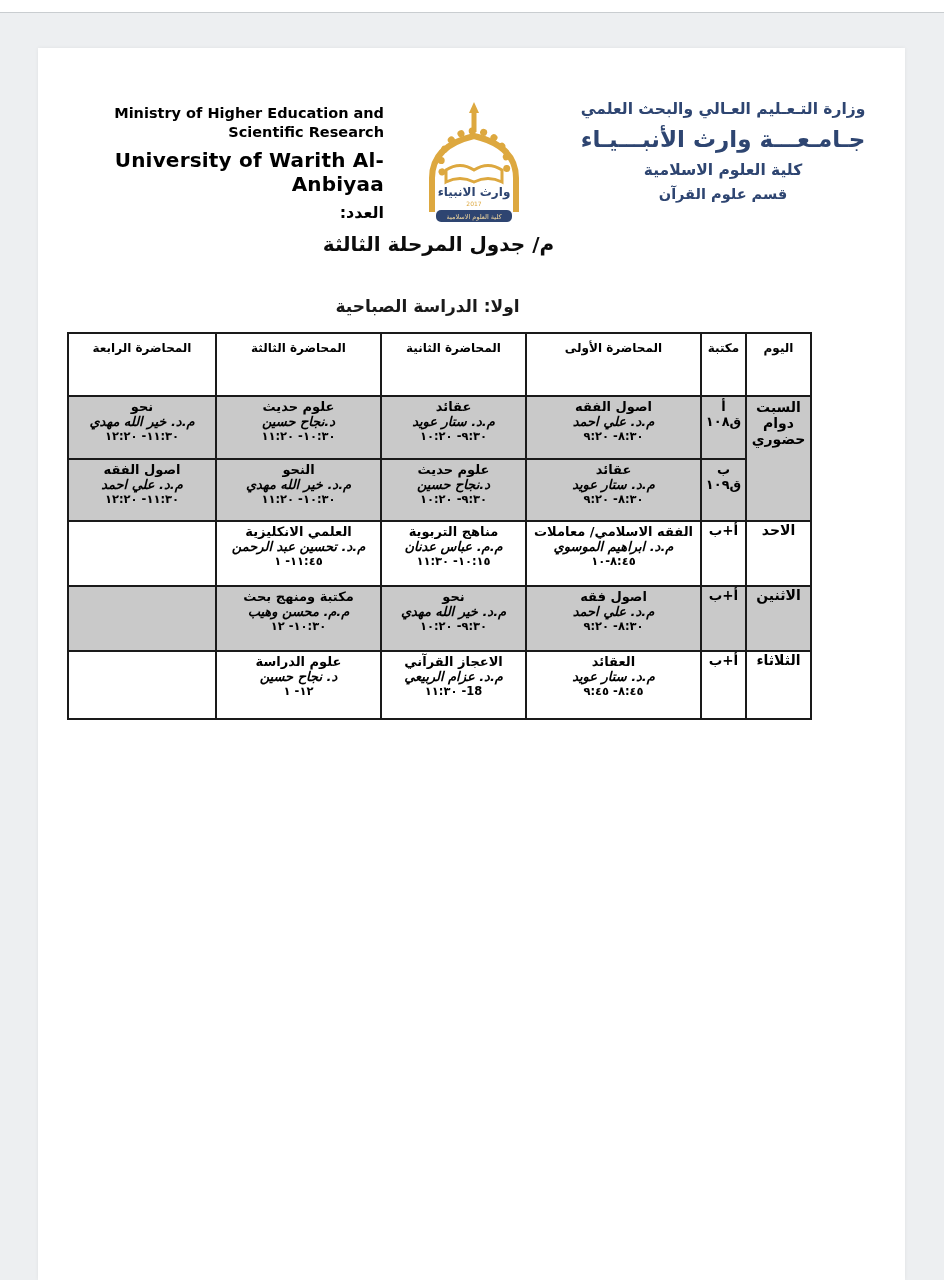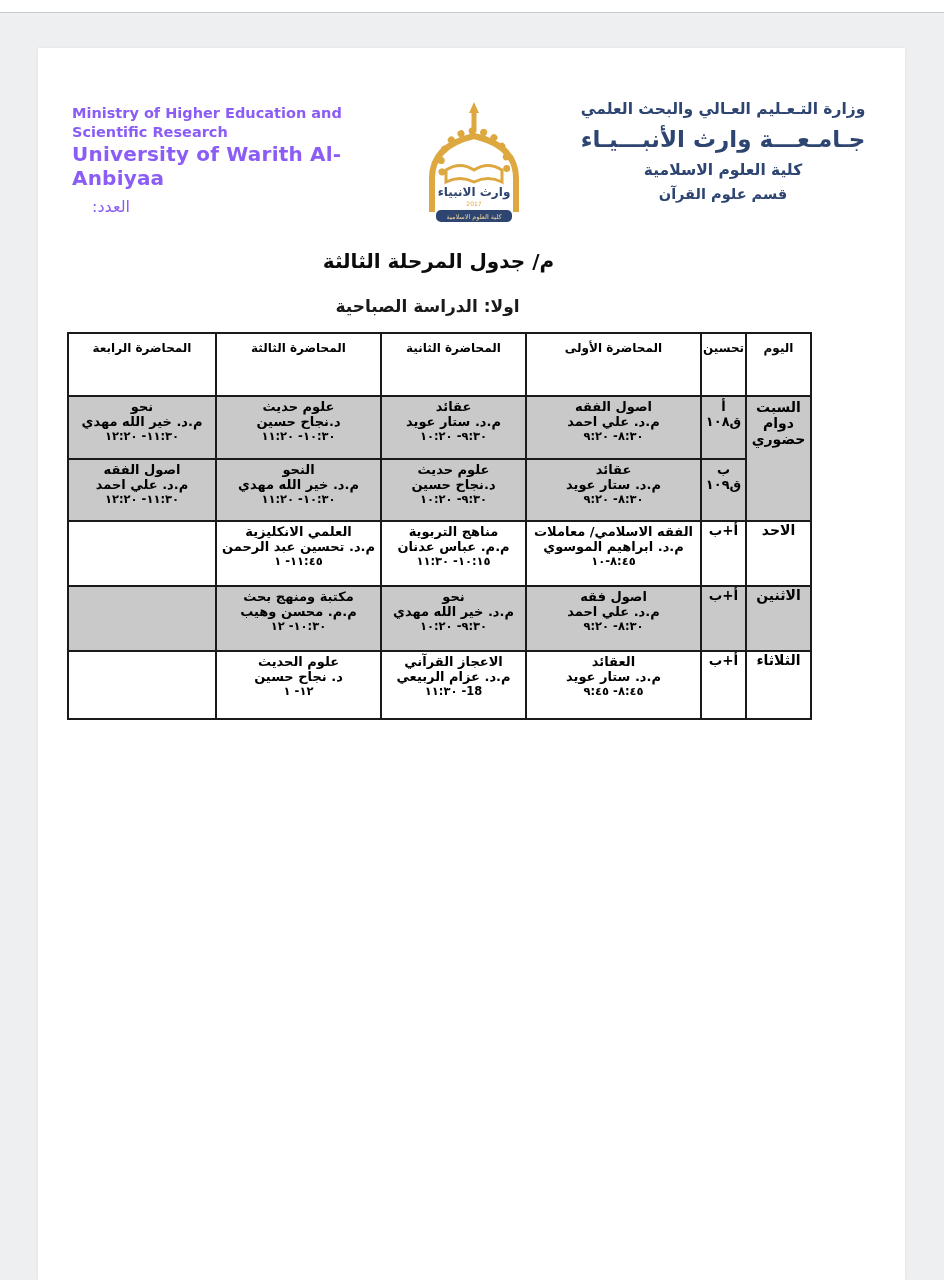--- a/index.html
+++ b/index.html
@@ -19,40 +19,40 @@
   .sheet {
     position: absolute; top: 48px; left: 38px;
     width: 867px; height: 1232px;
     background: #ffffff;
     box-shadow: 0 0 4px rgba(0,0,0,0.06);
   }
 
   
   .lh-left {
     position: absolute; top: 104px; left: 72px; width: 312px;
-    text-align: left; color: #8b5cf6;
+    text-align: right; color: #000000;
   }
   .lh-left .ministry-en { font-size: 14.5px; line-height: 19px; font-weight: 600; }
-  .lh-left .university-en { font-size: 20px; margin-top: 0; font-weight: 600; letter-spacing: 0.2px; }
-  .lh-left .field-label { direction: rtl; font-size: 16px; margin-top: 7px; padding-left: 20px; font-weight: 400; }
+  .lh-left .university-en { font-size: 20px; margin-top: 6px; font-weight: 600; letter-spacing: 0.2px; }
+  .lh-left .field-label { direction: rtl; font-size: 16px; margin-top: 7px; padding-left: 20px; font-weight: 700; }
 
   .logo-box { position: absolute; top: 100px; left: 416px; width: 116px; height: 128px; }
 
   .lh-right {
     position: absolute; top: 100px; left: 548px; width: 350px;
     direction: rtl; text-align: center; color: #2e4571;
   }
   .lh-right .ministry-ar { font-size: 15.5px; font-weight: 600; }
   .lh-right .university-ar { font-size: 23px; font-weight: 700; margin-top: 8px; }
   .lh-right .college-ar { font-size: 15.5px; font-weight: 600; margin-top: 9px; }
   .lh-right .department-ar { font-size: 14.5px; font-weight: 600; margin-top: 7px; }
 
   
   .doc-title {
-    position: absolute; top: 249px; left: 67px; width: 743px;
+    position: absolute; top: 232px; left: 67px; width: 743px;
     direction: rtl; text-align: center;
     font-size: 20px; font-weight: 700; color: #0c0c0c;
   }
   .doc-subtitle {
     position: absolute; top: 296px; left: 67px; width: 743px;
     direction: rtl; text-align: center; padding-right: 22px;
     font-size: 17px; font-weight: 600; color: #1a1a1a;
   }
 
   
@@ -69,21 +69,21 @@
   }
   .timetable th { font-size: 12px; padding-top: 7px; }
   .gray { background: #c9c9c9; }
 
   .stack {
     height: 100%; display: flex; flex-direction: column;
     justify-content: space-evenly; align-items: center;
     padding: 2px 2px;
   }
   .course { font-size: 13px; }
-  .teacher { font-size: 13px; }
+  .teacher { font-size: 13px; font-style: italic; }
   .time { font-size: 11.5px; letter-spacing: 0.5px; }
   .day-label { font-size: 14px; padding-top: 9px; }
   .section-label { font-size: 13.5px; padding-top: 10px; }
   .day-line { font-size: 14px; }
   .sec-line { font-size: 13px; }
 
   .r-header { height: 63px; }
   .r-sat-a  { height: 63px; }
   .r-sat-b  { height: 62px; }
   .r-sun    { height: 65px; }
@@ -140,21 +140,21 @@
         <col style="width:45px">
         <col style="width:175px">
       <col style="width:145px">
         <col style="width:165px">
         <col style="width:148px">
     </colgroup>
 
     <tbody>
         <tr class="r-header">
       <th>اليوم</th>
-      <th>تحسين</th>
+      <th>مكتبة</th>
       <th>المحاضرة الأولى</th>
       <th>المحاضرة الثانية</th>
       <th>المحاضرة الثالثة</th>
       <th>المحاضرة الرابعة</th>
     </tr>
 
     <tr class="r-sat-a">
       <td rowspan="2" class="gray">
         <div class="stack">
           <div class="day-line">السبت</div>
@@ -301,21 +301,21 @@
       </td>
       <td>
         <div class="stack">
           <div class="course">الاعجاز القرآني</div>
           <div class="teacher">م.د. عزام الربيعي</div>
           <div class="time">18- ١١:٣٠</div>
         </div>
       </td>
       <td>
         <div class="stack">
-          <div class="course">علوم الحديث</div>
+          <div class="course">علوم الدراسة</div>
           <div class="teacher">د. نجاح حسين</div>
           <div class="time">١٢- ١</div>
         </div>
       </td>
       <td></td>
     </tr>
   </tbody>
     </table>
 </div>
 

